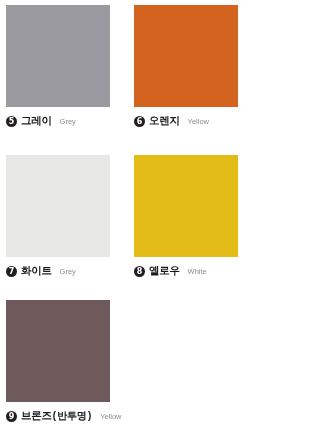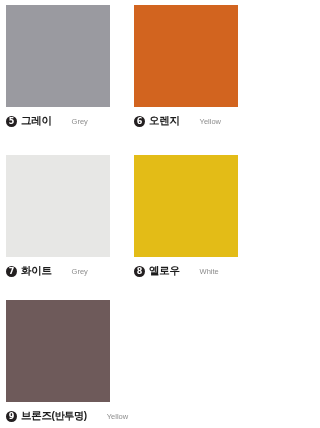--- a/index.html
+++ b/index.html
@@ -46,28 +46,29 @@
     font-weight: bold;
     flex: 0 0 auto;
     margin-right: 4px;
     font-family: "DejaVu Sans", sans-serif;
   }
   .name-ko {
     font-size: 10.5px;
     font-weight: bold;
     color: #1b1b1b;
     letter-spacing: -0.3px;
+    font-family: Liberation Mono, monospace;
   }
   .name-ko .sub {
     font-size: 10px;
   }
   .name-en {
     font-size: 7.5px;
     color: #8d8d8d;
-    margin-left: 20px;
+    margin-left: 8px;
     font-weight: normal;
     letter-spacing: 0px;
   }
   
   .pos-r1c1 { left: 6px;   top: 5px; }
   .pos-r1c2 { left: 134px; top: 5px; }
   .pos-r2c1 { left: 6px;   top: 155px; }
   .pos-r2c2 { left: 134px; top: 155px; }
   .pos-r3c1 { left: 6px;   top: 300px; }
 </style>

